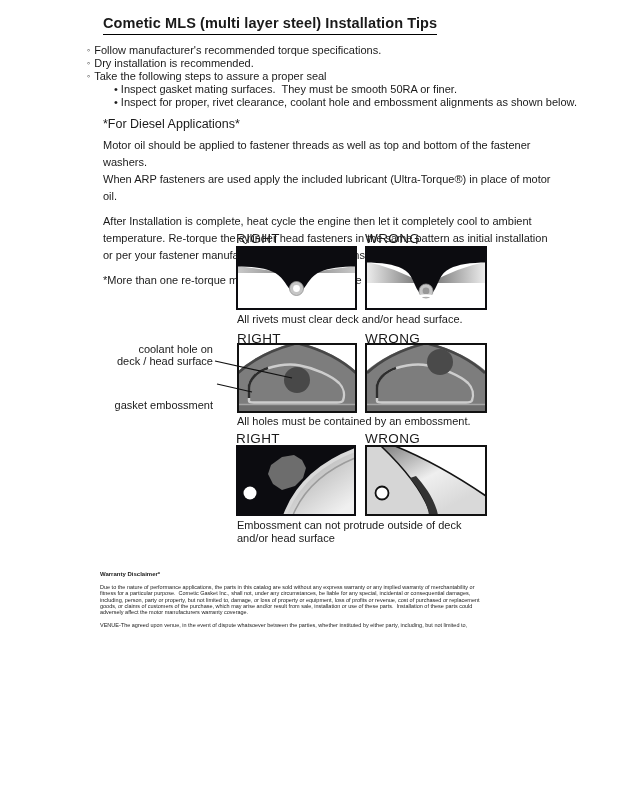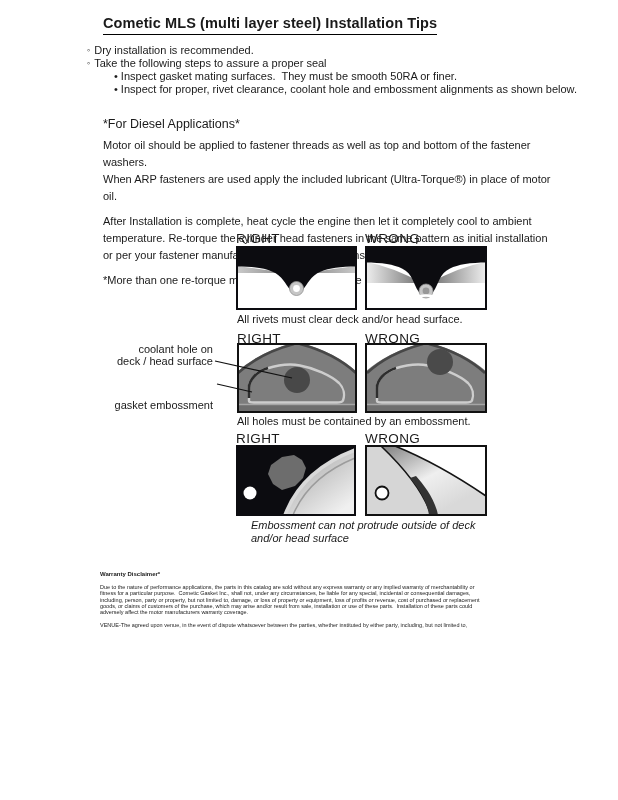--- a/index.html
+++ b/index.html
@@ -32,20 +32,21 @@
   .page-code { position:absolute; left:378px; top:757px; font-size:18px; color:#14532d; }
 </style>
 </head>
 <body>
 
 <div class="page">
 
   <div class="title">Cometic MLS (multi layer steel) Installation Tips</div>
 
   <div class="bullets">
+    <div class="bullet-row"><span class="marker-o">◦</span><span>Follow manufacturer's recommended torque specifications.</span></div>
     <div class="bullet-row"><span class="marker-o">◦</span><span>Dry installation is recommended.</span></div>
     <div class="bullet-row"><span class="marker-o">◦</span><span>Take the following steps to assure a proper seal</span></div>
     <div class="bullet-row sub"><span class="marker-dot">•</span><span>Inspect gasket mating surfaces.  They must be smooth 50RA or finer.</span></div>
     <div class="bullet-row sub"><span class="marker-dot">•</span><span>Inspect for proper, rivet clearance, coolant hole and embossment alignments as shown below.</span></div>
   </div>
 
   <div class="diesel">
     <h2>*For Diesel Applications*</h2>
     <p>Motor oil should be applied to fastener threads as well as top and bottom of the fastener washers.
 When ARP fasteners are used apply the included lubricant (Ultra-Torque®) in place of motor oil.</p>
@@ -173,21 +174,21 @@
     <rect width="122" height="71" fill="#ffffff"></rect>
     <path d="M1,1 L16,1 C38,22 58,45 66,70 L1,70 Z" fill="#d6d6d6"></path>
     <path d="M30,1 C62,14 96,34 121,51 L121,70 L66,70 C58,45 38,22 16,1 Z" fill="url(#b3w)"></path>
     <path d="M30,1 C62,14 96,34 121,51" stroke="#141414" stroke-width="1.6" fill="none"></path>
     <path d="M16,1 C38,22 58,45 66,70" stroke="#141414" stroke-width="1.6" fill="none"></path>
     <path d="M45,33 C55,45 62,57 64,70 L73,70 C70,54 59,40 51,31 Z" fill="#333333"></path>
     <circle cx="17" cy="48" r="6.5" fill="#ffffff" stroke="#111111" stroke-width="1.8"></circle>
     <rect x="1" y="1" width="120" height="69" fill="none" stroke="#111111" stroke-width="2"></rect>
   </svg>
 
-  <div class="caption" style="left:251px; top:519px;font-style:italic;">Embossment can not protrude outside of deck
+  <div class="caption" style="left:237px; top:519px;">Embossment can not protrude outside of deck
 and/or head surface</div>
 
   <div class="legal">
     <h3>Warranty Disclaimer*</h3>
     <p>Due to the nature of performance applications, the parts in this catalog are sold without any express warranty or any implied warranty of merchantability or
 fitness for a particular purpose.  Cometic Gasket Inc., shall not, under any circumstances, be liable for any special, incidental or consequential damages,
 including, person, party or property, but not limited to, damage, or loss of property or equipment, loss of profits or revenue, cost of purchased or replacement
 goods, or claims of customers of the purchase, which may arise and/or result from sale, installation or use of these parts.  Installation of these parts could
 adversely affect the motor manufacturers warranty coverage.</p>
     <p>VENUE-The agreed upon venue, in the event of dispute whatsoever between the parties, whether instituted by either party, including, but not limited to,

